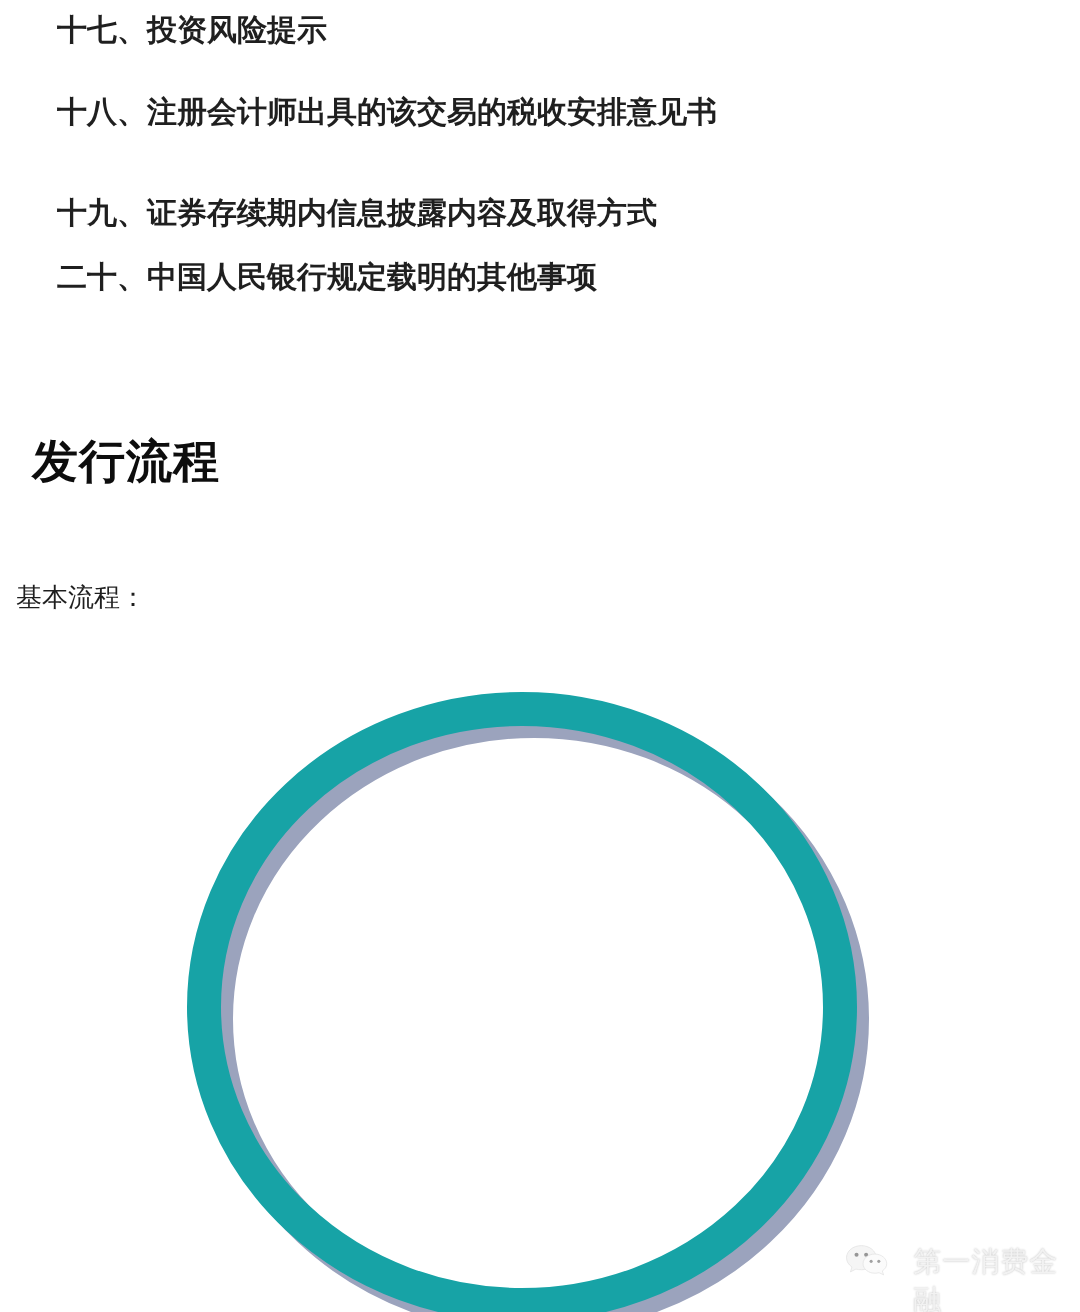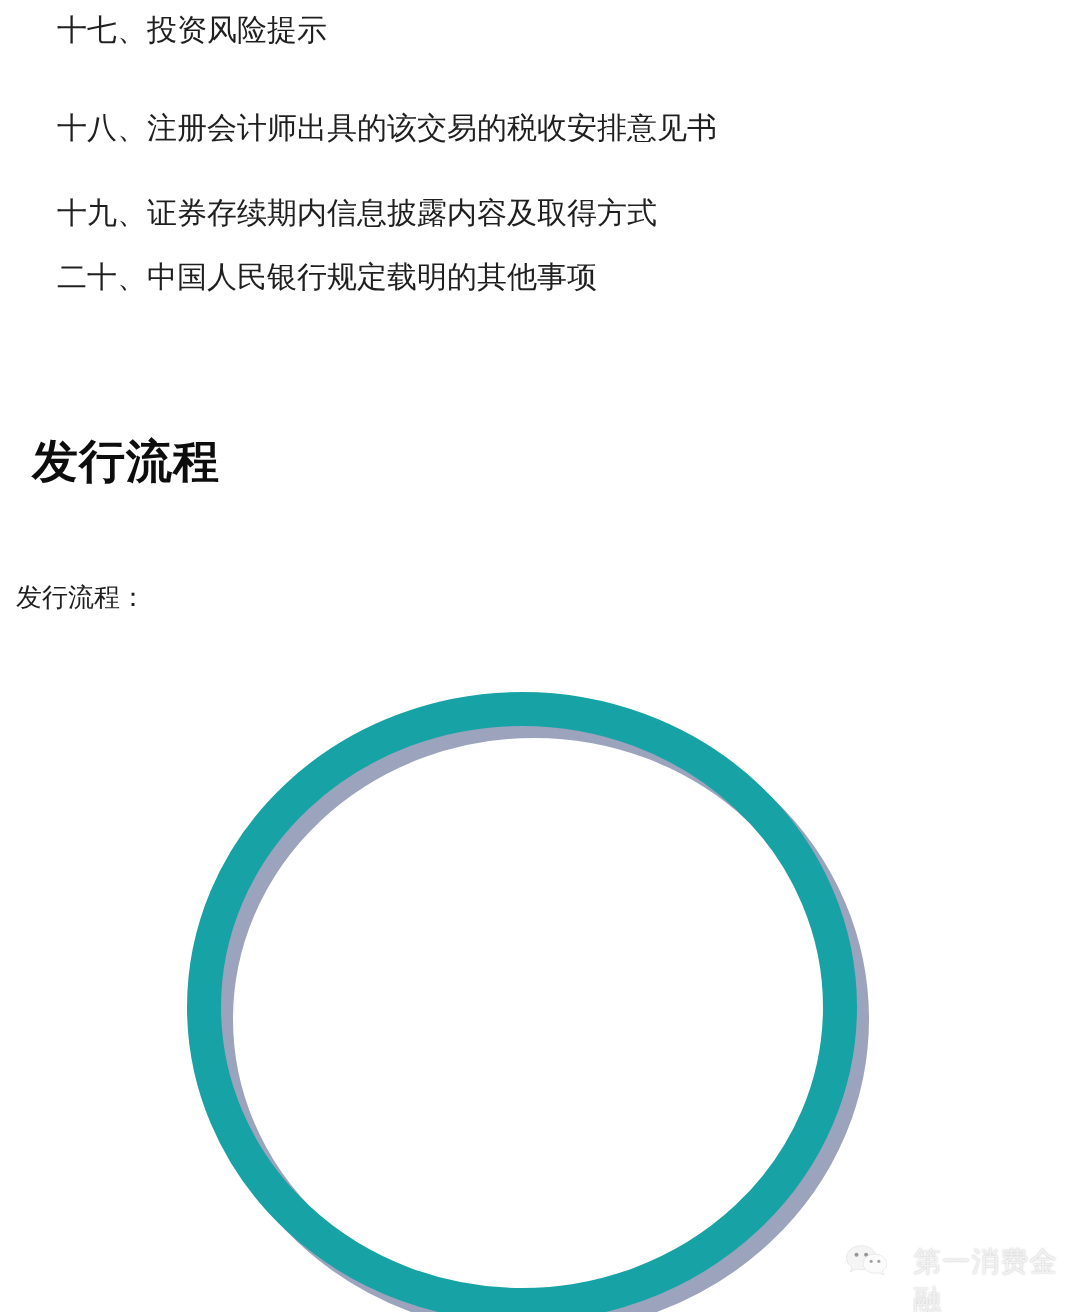--- a/index.html
+++ b/index.html
@@ -23,23 +23,24 @@
     width: 1080px;
   }
   .outline-item {
     font-family: "Liberation Serif", "DejaVu Serif", serif;
     font-size: 30px;
     line-height: 1.1;
     color: #1f1f1f;
     white-space: nowrap;
     position: absolute;
     left: 57px;
+    font-weight: bold;
   }
   .oi-0 { top: 13px; }
-  .oi-1 { top: 111px; }
+  .oi-1 { top: 95px; }
   .oi-2 { top: 196px; }
   .oi-3 { top: 260px; }
 
   
   .section-title {
     position: absolute;
     left: 32px;
     top: 431px;
     font-size: 46px;
     font-weight: bold;
@@ -92,21 +93,21 @@
 <body>
 
 <div class="outline">
   <div class="outline-item oi-0">十七、投资风险提示</div>
   <div class="outline-item oi-1">十八、注册会计师出具的该交易的税收安排意见书</div>
   <div class="outline-item oi-2">十九、证券存续期内信息披露内容及取得方式</div>
   <div class="outline-item oi-3">二十、中国人民银行规定载明的其他事项</div>
 </div>
 
 <div class="section-title">发行流程</div>
-<div class="section-sub">发行流程：</div>
+<div class="section-sub">基本流程：</div>
 
 <div class="diagram">
 
   <svg width="1080" height="622" viewBox="0 0 1080 622">
 
     <ellipse cx="534" cy="329" rx="318" ry="298" fill="none" stroke="#9BA3BD" stroke-width="34"></ellipse>
 
     <ellipse cx="522" cy="317" rx="318" ry="298" fill="none" stroke="#17A3A6" stroke-width="34"></ellipse>
   </svg>
 

